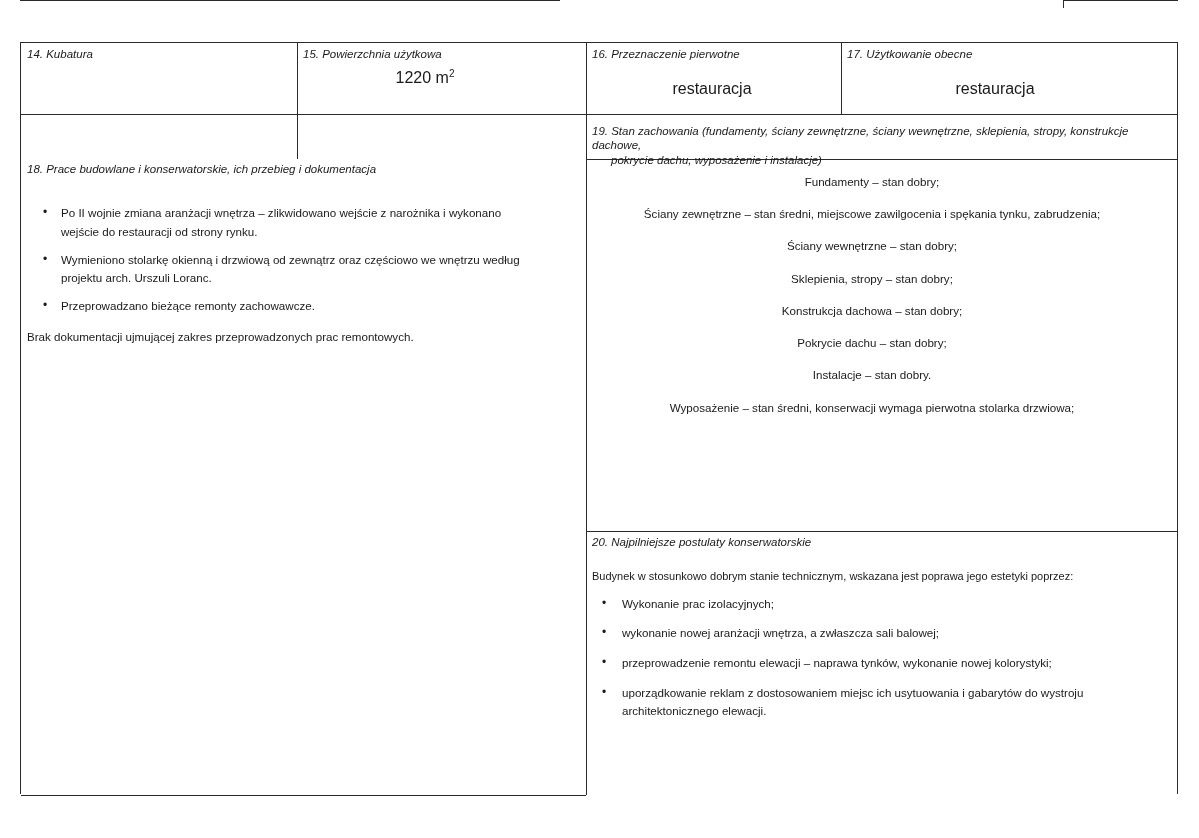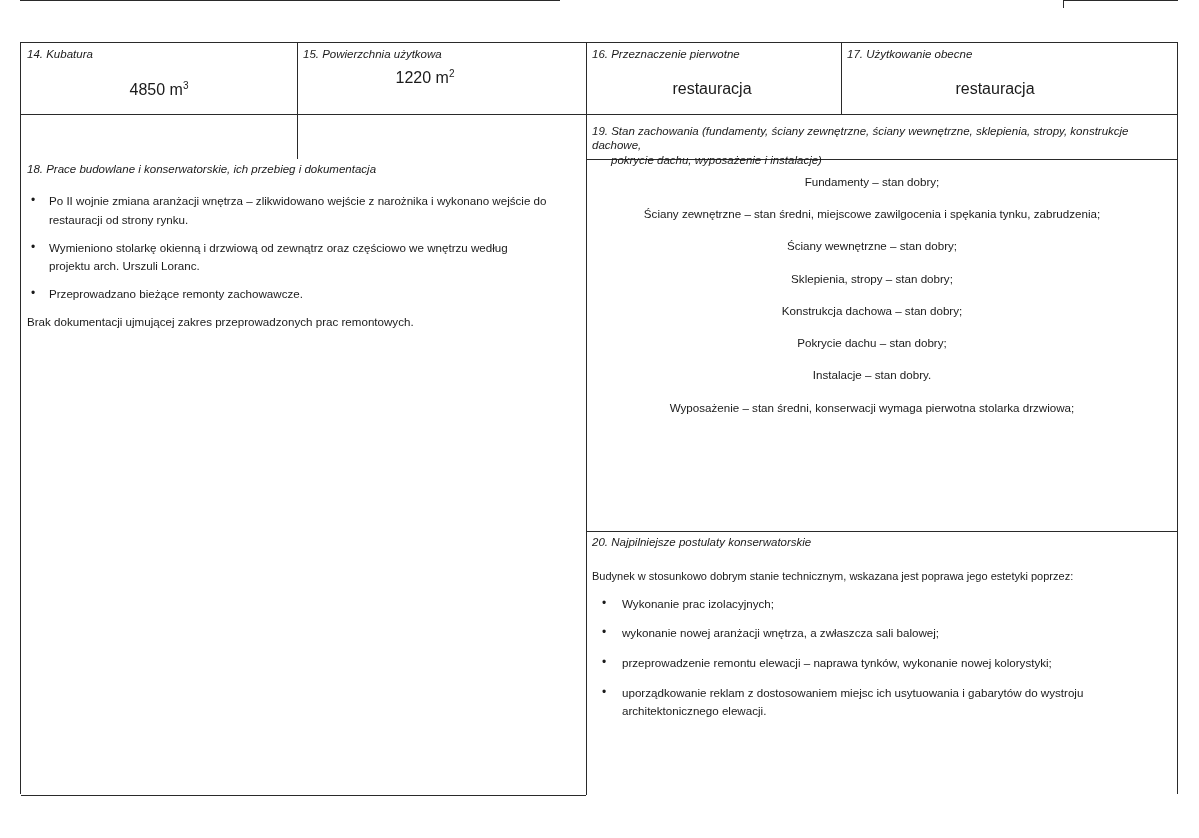--- a/index.html
+++ b/index.html
@@ -89,21 +89,21 @@
   }
 
   .body-text {
     position: absolute;
     font-size: 11.6px;
     line-height: 1.55;
     color: #1a1a1a;
   }
 
   ul.bullets {
-    margin: 0;
+    margin: 12px;
     padding: 0 0 0 22px;
     list-style: none;
   }
   ul.bullets li {
     position: relative;
     margin-bottom: 9px;
     font-size: 11.6px;
     line-height: 1.62;
   }
   ul.bullets li:before {
@@ -171,23 +171,20 @@
     <div class="hline" style="left:0; top:752px; width:565px;"></div>
     <div class="hline" style="left:565px; top:488px; width:592px;"></div>
 
     <div class="vline" style="left:276px; top:0; height:116px;"></div>
     <div class="vline" style="left:565px; top:0; height:752px;"></div>
     <div class="vline" style="left:820px; top:0; height:71px;"></div>
 
   </div>
 
   <div class="cell-label" style="left:27px; top:47px; width:240px;">14.  Kubatura</div>
-  <div class="big-value" style="left:28px; top:80px; width:262px;">
-    <span>4850 m</span><span class="sup">3</span>
-  </div>
 
   <div class="cell-label" style="left:303px; top:47px; width:250px;">15.  Powierzchnia użytkowa</div>
   <div class="big-value" style="left:300px; top:68px; width:250px;">
     <span>1220 m</span><span class="sup">2</span>
   </div>
 
   <div class="cell-label" style="left:592px; top:47px; width:230px;">16.  Przeznaczenie pierwotne</div>
   <div class="big-value" style="left:592px; top:80px; width:240px;">restauracja</div>
 
   <div class="cell-label" style="left:847px; top:47px; width:280px;">17.  Użytkowanie obecne</div>

